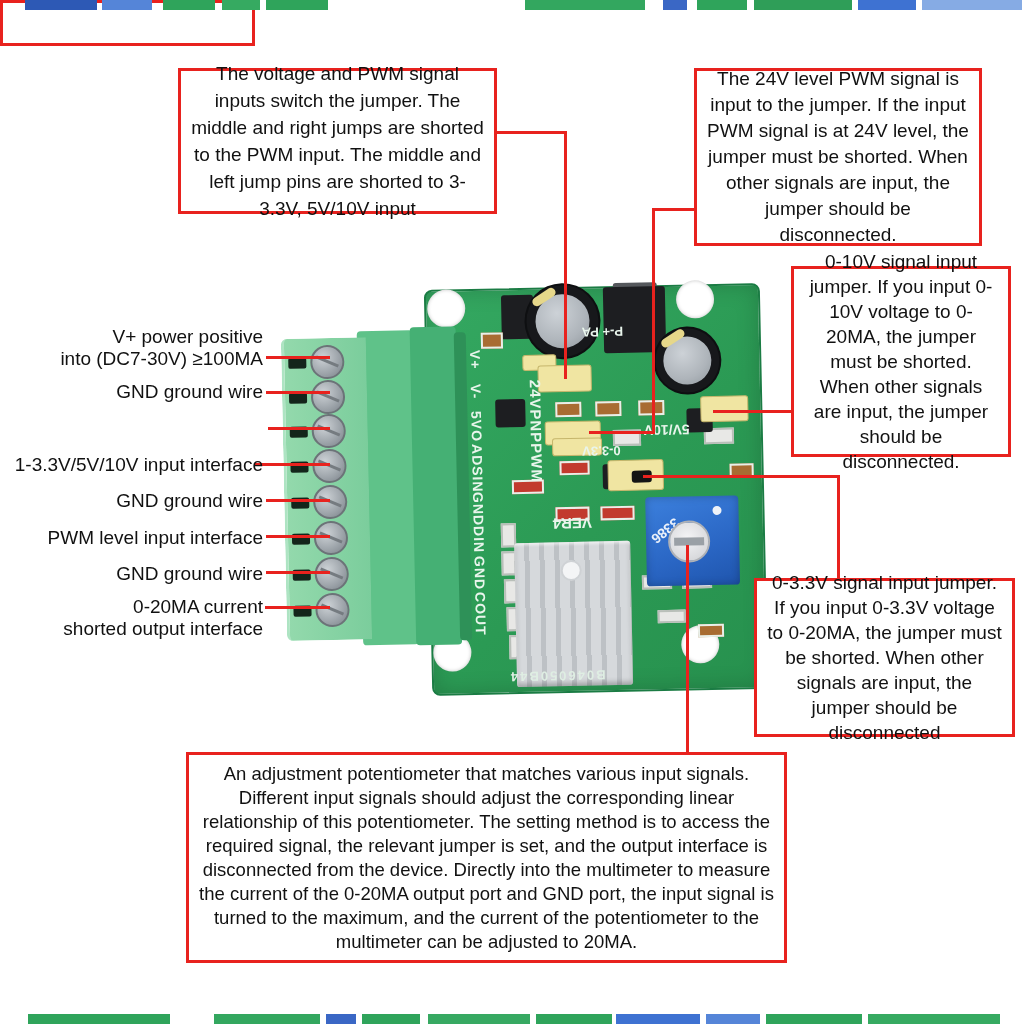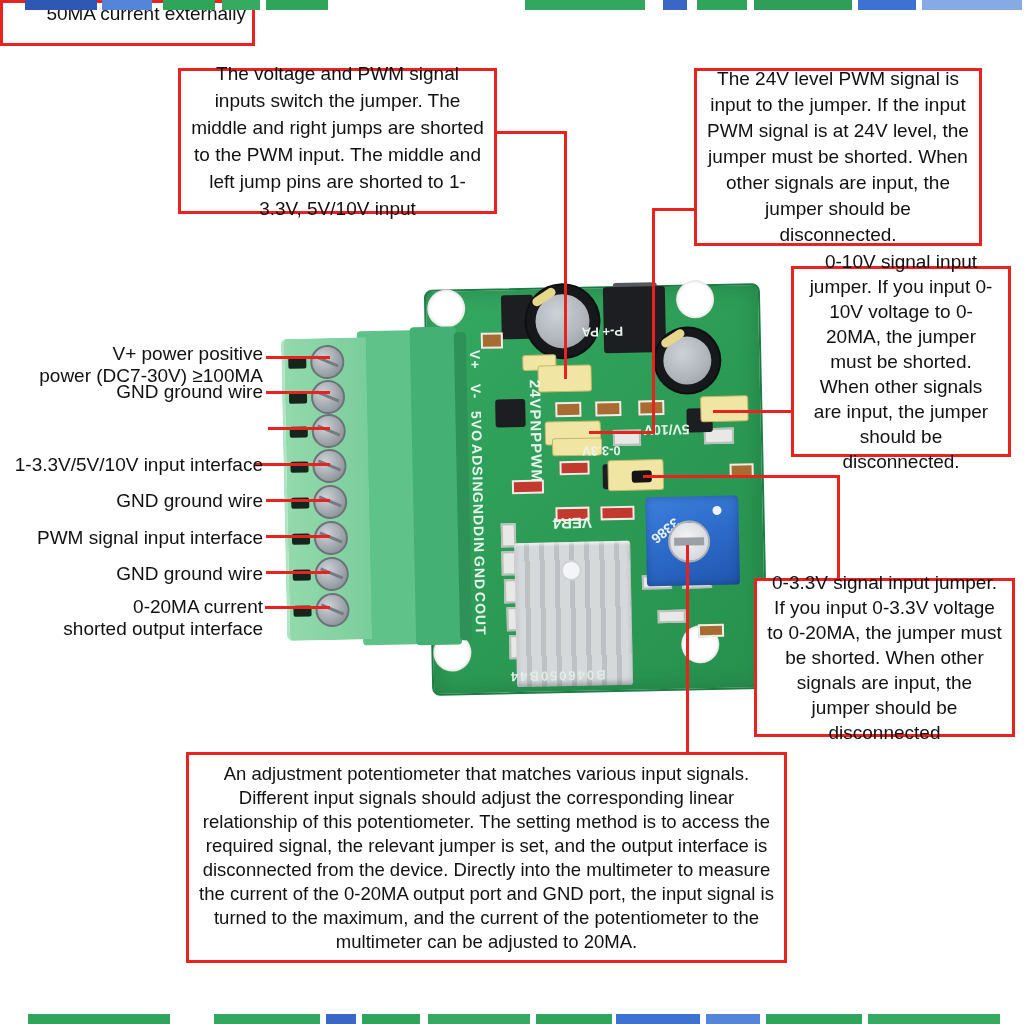--- a/index.html
+++ b/index.html
@@ -193,53 +193,52 @@
 <div class="rlv" style="left:564px;top:131px;height:248px;"></div>
 <div class="rlh" style="left:652px;top:208px;width:42px;"></div>
 <div class="rlv" style="left:652px;top:208px;height:226px;"></div>
 <div class="rlh" style="left:589px;top:431px;width:66px;"></div>
 <div class="rlh" style="left:713px;top:410px;width:78px;"></div>
 <div class="rlh" style="left:643px;top:475px;width:197px;"></div>
 <div class="rlv" style="left:837px;top:475px;height:103px;"></div>
 <div class="rlv" style="left:686px;top:545px;height:207px;"></div>
 
 <div class="co" id="co-input-switch">
-  <div class="txt">The voltage and PWM signal inputs switch the jumper. The middle and right jumps are shorted to the PWM input. The middle and left jump pins are shorted to 1-3.3V, 5V/10V input</div>
+  <div class="txt">The voltage and PWM signal inputs switch the jumper. The middle and right jumps are shorted to the PWM input. The middle and left jump pins are shorted to 3-3.3V, 5V/10V input</div>
 </div>
 <div class="co" id="co-pwm24">
   <div class="txt">The 24V level PWM signal is input to the jumper. If the input PWM signal is at 24V level, the jumper must be shorted. When other signals are input, the jumper should be disconnected.</div>
 </div>
 <div class="co" id="co-0-10v">
   <div class="txt">0-10V signal input jumper. If you input 0-10V voltage to 0-20MA, the jumper must be shorted. When other signals are input, the jumper should be disconnected.</div>
 </div>
 <div class="co" id="co-0-3v3">
   <div class="txt">0-3.3V signal input jumper. If you input 0-3.3V voltage to 0-20MA, the jumper must be shorted. When other signals are input, the jumper should be disconnected</div>
 </div>
 <div class="co" id="co-pot">
   <div class="txt">An adjustment potentiometer that matches various input signals. Different input signals should adjust the corresponding linear relationship of this potentiometer. The setting method is to access the required signal, the relevant jumper is set, and the output interface is disconnected from the device. Directly into the multimeter to measure the current of the 0-20MA output port and GND port, the input signal is turned to the maximum, and the current of the potentiometer to the multimeter can be adjusted to 20MA.</div>
 </div>
 
-<div class="pl" style="top:343px;">
+<div class="pl" style="top:326px;">
   <div>V+ power positive</div>
-    <div>power (DC7-30V) ≥100MA</div>
+    <div>into (DC7-30V) ≥100MA</div>
 </div>
 <div class="pl" style="top:381px;">
   <div>GND ground wire</div>
 </div>
 <div id="pl-5v">
-    <div>50MA current externally</div>
 </div>
 <div class="pl" style="top:454px;">
   <div>1-3.3V/5V/10V input interface</div>
 </div>
 <div class="pl" style="top:490px;">
   <div>GND ground wire</div>
 </div>
 <div class="pl" style="top:527px;">
-  <div>PWM signal input interface</div>
+  <div>PWM level input interface</div>
 </div>
 <div class="pl" style="top:563px;">
   <div>GND ground wire</div>
 </div>
 <div class="pl" style="top:596px;margin-left:27px;">
   <div>0-20MA current</div>
     <div>shorted output interface</div>
 </div>
 
 </body></html>

